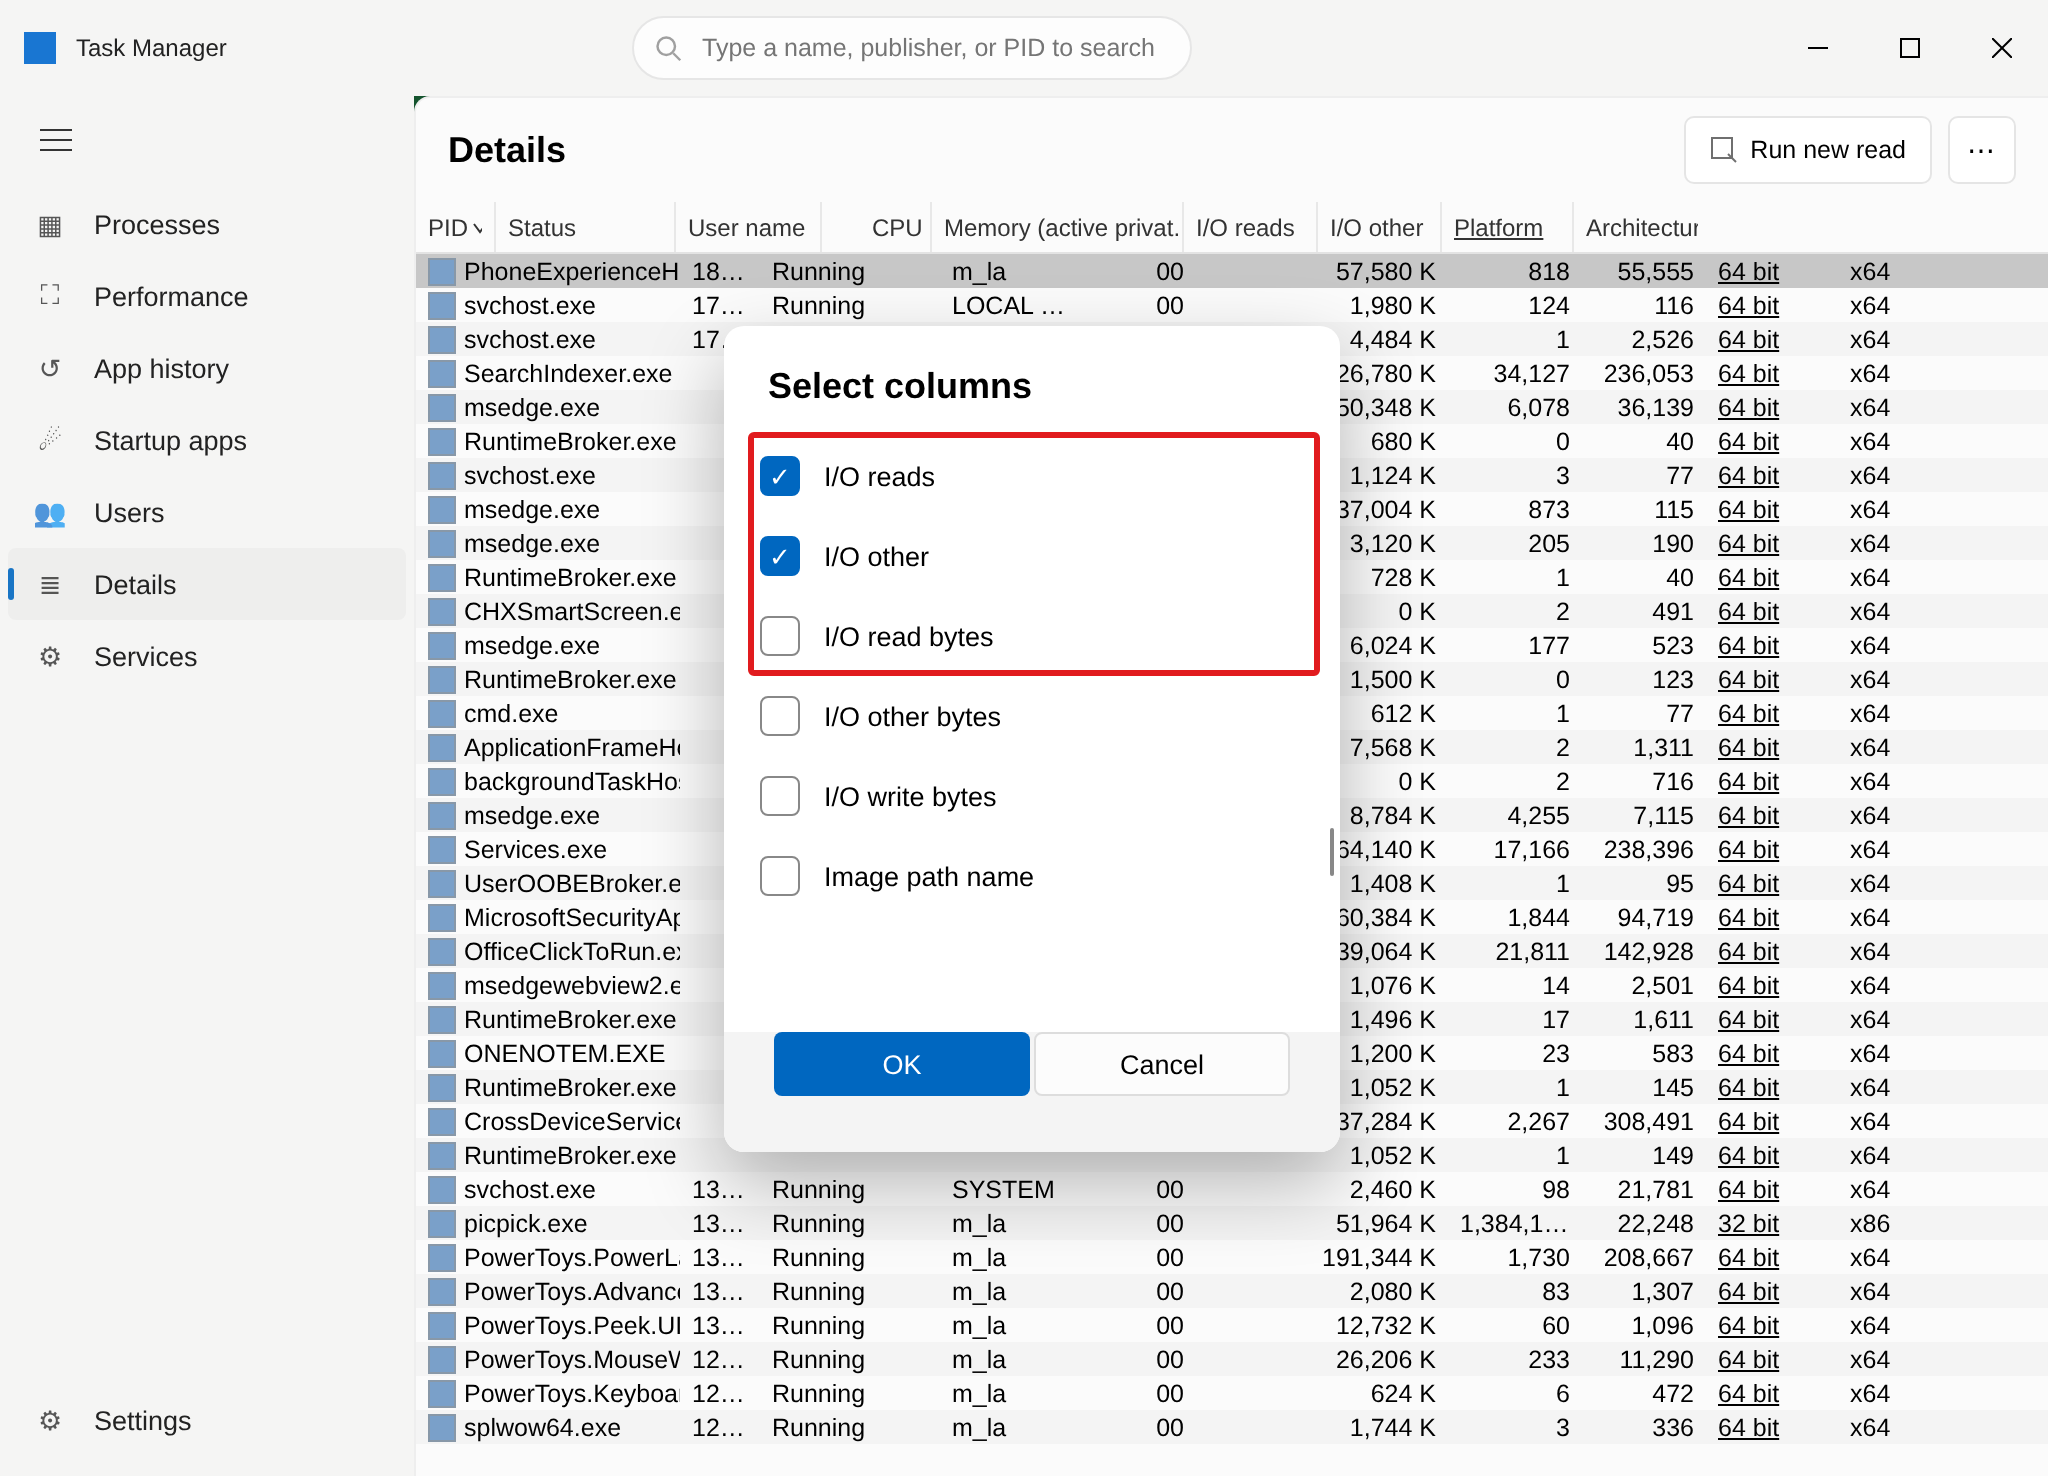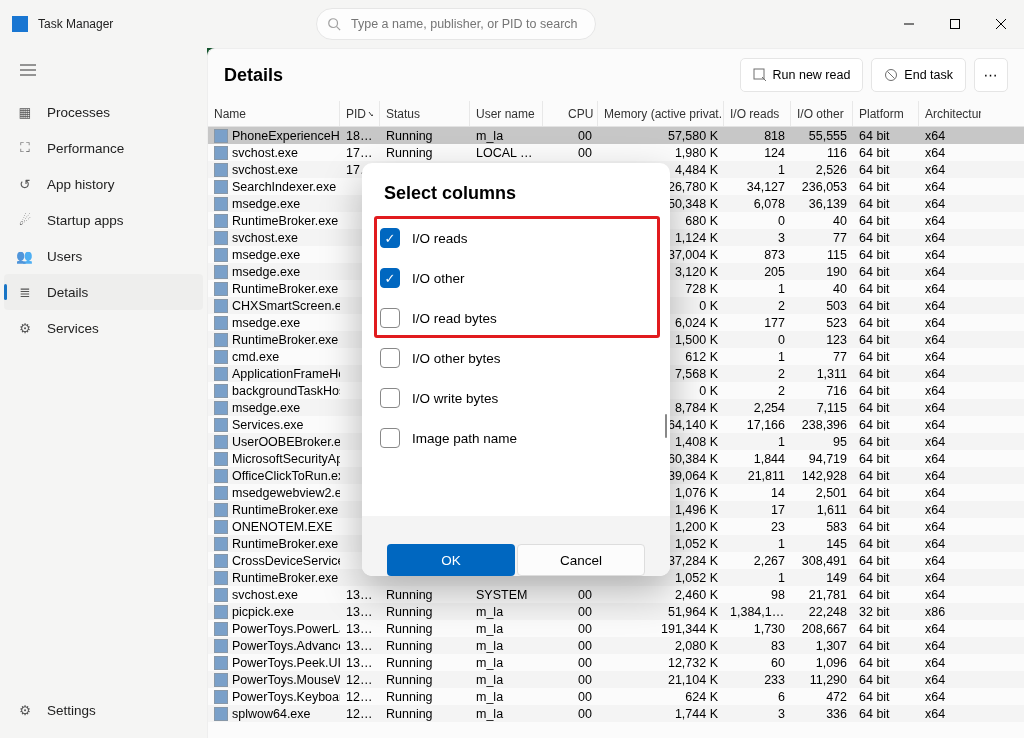--- a/index.html
+++ b/index.html
@@ -40,34 +40,34 @@
   .row.alt { background:#f4f4f4; }
   .cell { padding:0 6px; overflow:hidden; white-space:nowrap; text-overflow:ellipsis; min-width:0; }
   .c-name { width:132px; display:flex; align-items:center; }
   .c-pid { width:40px; text-align:left; }
   .c-status { width:90px; }
   .c-user { width:73px; }
   .c-cpu { width:36px; text-align:right;margin-left:19px; }
   .c-mem { width:126px; text-align:right; }
   .c-ior { width:67px; text-align:right; }
   .c-ioo { width:62px; text-align:right; }
-  .c-plat { width:66px; }
+  .c-plat { width:66px;text-decoration:underline; }
   .c-arch { width:62px; text-align:left; }
   .proc-ic { width:14px; height:14px; margin-right:4px; flex-shrink:0; background:#7aa0c9; border:1px solid #8898a8; }
   
   .dialog-back { position:absolute; left:0; top:0; width:100%; height:100%; pointer-events:none;padding-left:48px; }
   .dialog { position:absolute; left:362px; top:163px; width:308px; height:413px; background:#fff; border-radius:10px; box-shadow:0 16px 40px rgba(0,0,0,.28); display:flex; flex-direction:column; }
   .dlg-h { font-size:18px; font-weight:600; padding:20px 22px 10px; }
   .dlg-body { flex:1; padding:4px 18px; overflow:hidden; position:relative; }
   .hl { position:absolute; left:12px; top:2px; right:10px; height:122px; border:3px solid #e11b1e; border-radius:3px; pointer-events:none; }
   .opt { display:flex; align-items:center; height:40px; font-size:13.5px; }
   .cb { width:20px; height:20px; border-radius:4px; border:1.5px solid #888; margin-right:12px; display:flex; align-items:center; justify-content:center; }
   .cb.on { background:#0067c0; border-color:#0067c0; }
   .cb.on::after { content:"✓"; color:#fff; font-size:13px; line-height:1; }
-  .dlg-foot { height:60px; background:#f4f4f4; border-radius:0 0 10px 10px; display:flex; align-items:flex-end; justify-content:center; gap:2px; }
+  .dlg-foot { height:60px; background:#f4f4f4; border-radius:0 0 10px 10px; display:flex; align-items:flex-start; justify-content:center; gap:2px; }
   .dbtn { width:128px; height:32px; border-radius:4px; font-size:13.5px; display:flex; align-items:center; justify-content:center; }
   .dbtn.primary { background:#0067c0; color:#fff; }
   .dbtn.sec { background:#fcfcfc; border:1px solid #ddd; }
   .scrollthumb { position:absolute; right:3px; top:200px; width:2px; height:24px; background:#888; border-radius:1px; }
 </style>
 </head>
 <body>
 
 <div class="window">
 
@@ -150,35 +150,27 @@
       <div class="main-head">
         <div class="mh-title">Details</div>
         <div class="mh-spacer"></div>
         <div class="mh-btn">
           <svg class="mh-btn-ic" viewBox="0 0 14 14">
               <rect x="1" y="1" width="10" height="10" fill="none" stroke="#333"></rect>
               <line x1="9" y1="9" x2="13" y2="13" stroke="#333"></line>
             </svg>
           <span>Run new read</span>
         </div>
-        <div class="mh-btn">
-          <svg class="mh-btn-ic" viewBox="0 0 14 14">
-              <circle cx="7" cy="7" r="5.5" fill="none" stroke="#333"></circle>
-              <line x1="3.5" y1="3.5" x2="10.5" y2="10.5" stroke="#333"></line>
-            </svg>
-          <span>End task</span>
-        </div>
         <div class="mh-btn mh-more">
           <span style="font-size:14px; letter-spacing:1px;">⋯</span>
         </div>
       </div>
 
       <div class="grid">
         <div class="ghead">
-          <div class="gh c-name">Name</div>
           <div class="gh c-pid sort">
               <span>PID</span>
               <svg width="8" height="8">
                 <path d="M1 2 L4 6 L7 2" fill="none" stroke="#333"></path>
               </svg>
             </div>
           <div class="gh c-status">Status</div>
           <div class="gh c-user">User name</div>
           <div class="gh c-cpu">CPU</div>
           <div class="gh c-mem">Memory (active privat...</div>
@@ -342,21 +334,21 @@
               <div class="cell c-name">
                 <span class="proc-ic"></span>
                 <span>CHXSmartScreen.exe</span>
               </div>
               <div class="cell c-pid"></div>
               <div class="cell c-status"></div>
               <div class="cell c-user"></div>
               <div class="cell c-cpu"></div>
               <div class="cell c-mem">0 K</div>
               <div class="cell c-ior">2</div>
-              <div class="cell c-ioo">503</div>
+              <div class="cell c-ioo">491</div>
               <div class="cell c-plat">64 bit</div>
               <div class="cell c-arch">x64</div>
             </div>
             <div class="row">
               <div class="cell c-name">
                 <span class="proc-ic"></span>
                 <span>msedge.exe</span>
               </div>
               <div class="cell c-pid"></div>
               <div class="cell c-status"></div>
@@ -431,21 +423,21 @@
             <div class="row alt">
               <div class="cell c-name">
                 <span class="proc-ic"></span>
                 <span>msedge.exe</span>
               </div>
               <div class="cell c-pid"></div>
               <div class="cell c-status"></div>
               <div class="cell c-user"></div>
               <div class="cell c-cpu"></div>
               <div class="cell c-mem">8,784 K</div>
-              <div class="cell c-ior">2,254</div>
+              <div class="cell c-ior">4,255</div>
               <div class="cell c-ioo">7,115</div>
               <div class="cell c-plat">64 bit</div>
               <div class="cell c-arch">x64</div>
             </div>
             <div class="row">
               <div class="cell c-name">
                 <span class="proc-ic"></span>
                 <span>Services.exe</span>
               </div>
               <div class="cell c-pid"></div>
@@ -670,21 +662,21 @@
             </div>
             <div class="row alt">
               <div class="cell c-name">
                 <span class="proc-ic"></span>
                 <span>PowerToys.MouseWi...</span>
               </div>
               <div class="cell c-pid">12960</div>
               <div class="cell c-status">Running</div>
               <div class="cell c-user">m_la</div>
               <div class="cell c-cpu">00</div>
-              <div class="cell c-mem">21,104 K</div>
+              <div class="cell c-mem">26,206 K</div>
               <div class="cell c-ior">233</div>
               <div class="cell c-ioo">11,290</div>
               <div class="cell c-plat">64 bit</div>
               <div class="cell c-arch">x64</div>
             </div>
             <div class="row">
               <div class="cell c-name">
                 <span class="proc-ic"></span>
                 <span>PowerToys.Keyboard...</span>
               </div>

